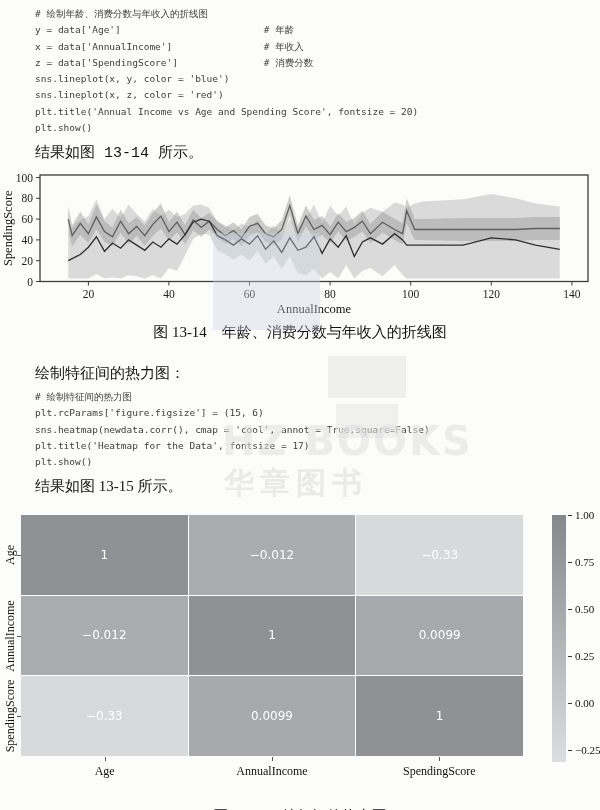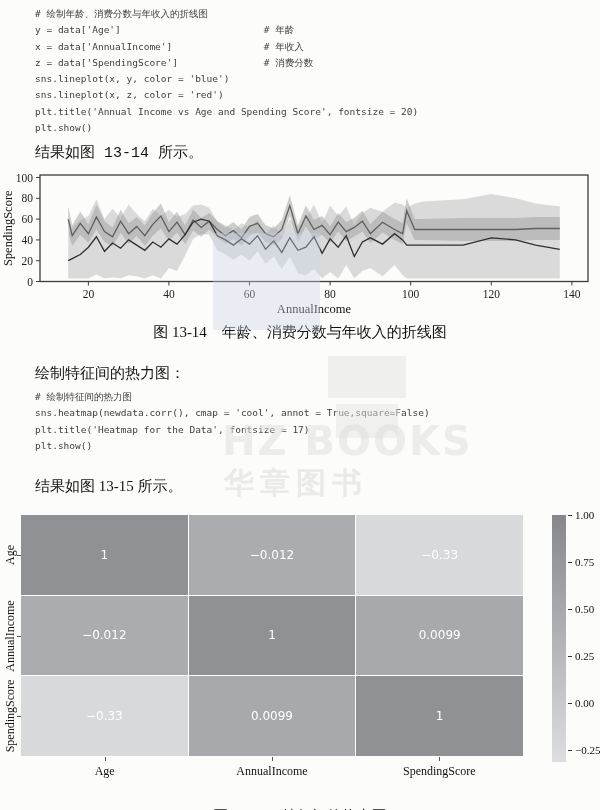--- a/index.html
+++ b/index.html
@@ -113,20 +113,21 @@
         <text class="axlabel" x="314" y="145" text-anchor="middle">AnnualIncome</text>
         <text class="axlabel" transform="translate(12,60.25) rotate(-90)" text-anchor="middle">SpendingScore</text>
       </svg>
   </div>
   <div class="block caption caption1">图 13-14　年龄、消费分数与年收入的折线图</div>
 
   <p class="block para para2">绘制特征间的热力图：</p>
 
   <div class="block code code2">
       <div class="code-line"># 绘制特征间的热力图</div>
+      <div class="code-line">plt.rcParams['figure.figsize'] = (15, 6)</div>
       <div class="code-line">sns.heatmap(newdata.corr(), cmap = 'cool', annot = True,square=False)</div>
       <div class="code-line">plt.title('Heatmap for the Data', fontsize = 17)</div>
       <div class="code-line">plt.show()</div>
     </div>
 
   <p class="block para para3">结果如图 13-15 所示。</p>
 
   <div class="block hmwrap">
     <div class="hm-grid" id="hm-grid">
         <div class="hm-cell" style="background: rgb(143, 145, 148); color: rgb(255, 255, 255);">1</div>

